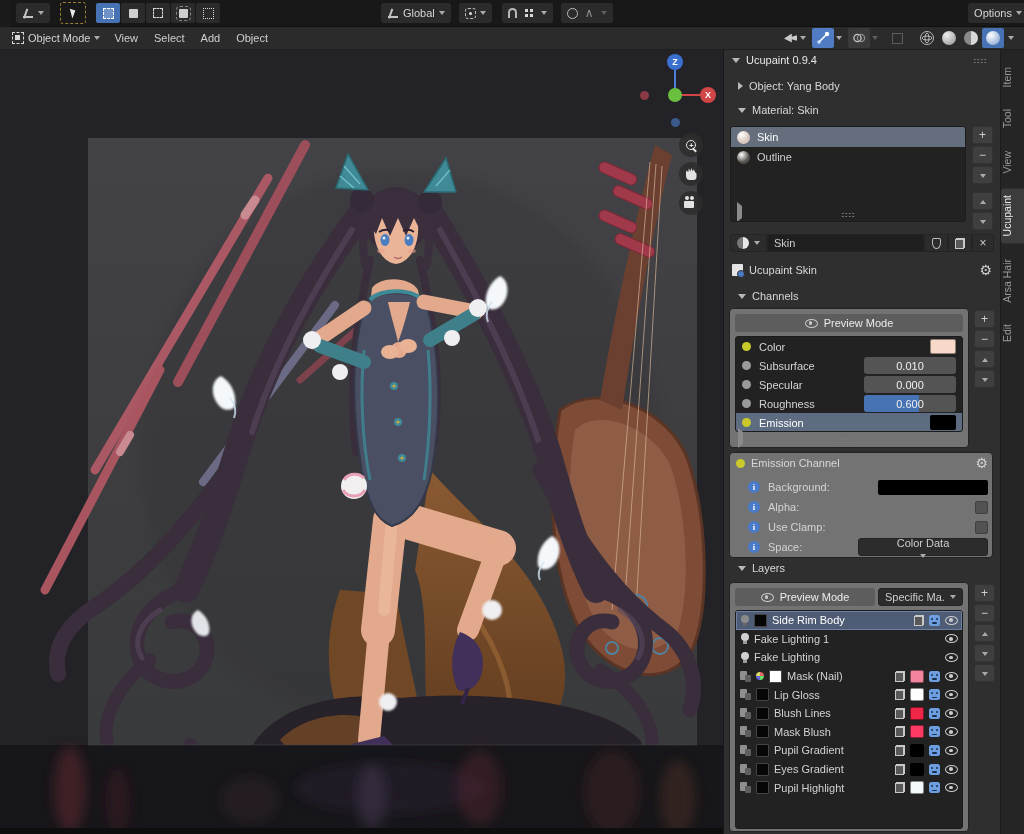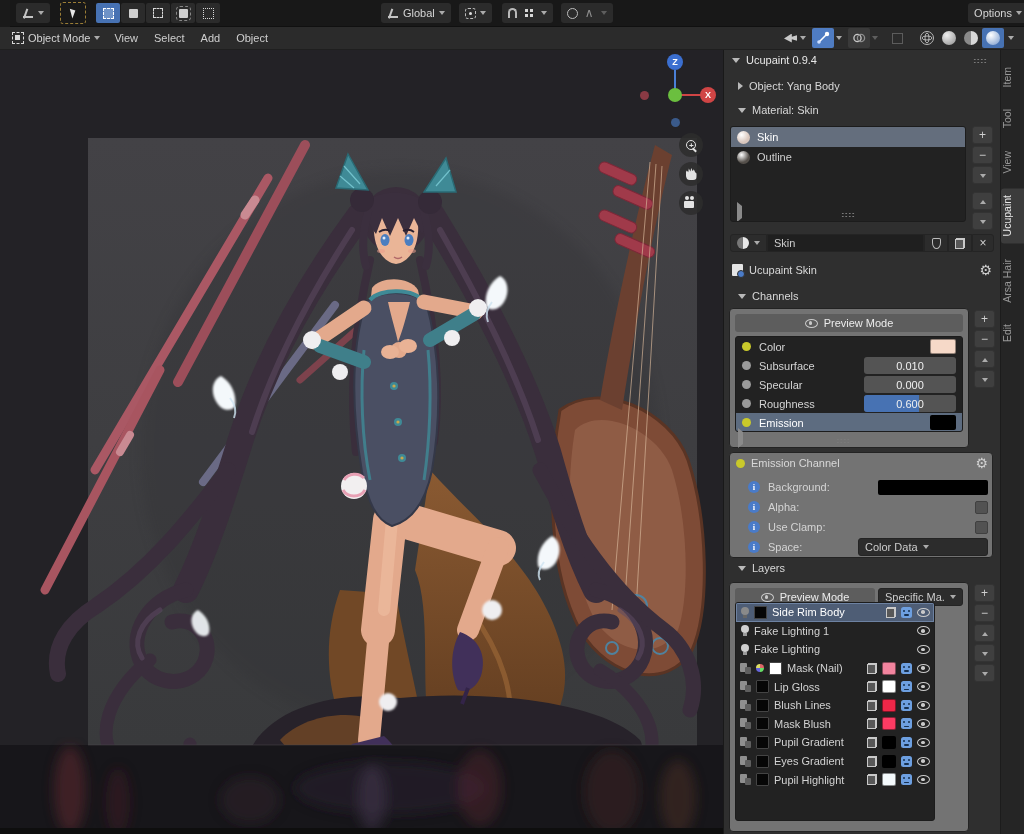--- a/index.html
+++ b/index.html
@@ -602,21 +602,21 @@
             <span class="checkbox"></span>
           </div>
           <div style="display: flex; align-items: center; gap: 8px; height: 20px; color: rgb(212, 212, 212);">
             <span class="i-info">i</span>
             <span style="flex: 1 1 0%;">Use Clamp:</span>
             <span class="checkbox"></span>
           </div>
           <div style="display: flex; align-items: center; gap: 8px; height: 20px; color: rgb(212, 212, 212);">
             <span class="i-info">i</span>
             <span style="flex: 1 1 0%;">Space:</span>
-            <div class="darkbtn" style="width: 130px; justify-content: flex-start;">
+            <div class="darkbtn" style="width: 130px; justify-content: center; flex-direction: column;">
               <span>Color Data</span>
               <span class="caret"></span>
             </div>
           </div>
         </div>
     </div>
 
     <div class="prow" style="left:14px;top:512px">
       <span class="tri-d"></span>
       <span>Layers</span>
@@ -624,21 +624,21 @@
 
     <div class="box" style="left:5px;top:532px;width:240px;height:250px">
       <div class="btn" style="position:absolute;left:5px;top:5px;width:140px;gap:6px">
         <span class="i-eye"></span>
         <span>Preview Mode</span>
       </div>
       <div class="darkbtn" style="position:absolute;left:148px;top:5px;width:85px;justify-content:space-between">
         <span style="overflow:hidden;white-space:nowrap">Specific Ma...</span>
         <span class="caret"></span>
       </div>
-      <div class="listpane" style="left:5px;top:19px;width:200px;height:219px">
+      <div class="listpane" style="left:5px;top:27px;width:228px;height:219px">
         <div id="layers">
             <div class="layer-row sel">
               <span class="i-bulb dim"></span>
               <span class="thumb" style="background: rgb(6, 6, 6);"></span>
               <span class="layer-name">Side Rim Body</span>
               <span class="i-pages"></span>
               <span class="i-mask"></span>
               <span class="i-eye"></span>
             </div>
             <div class="layer-row">

